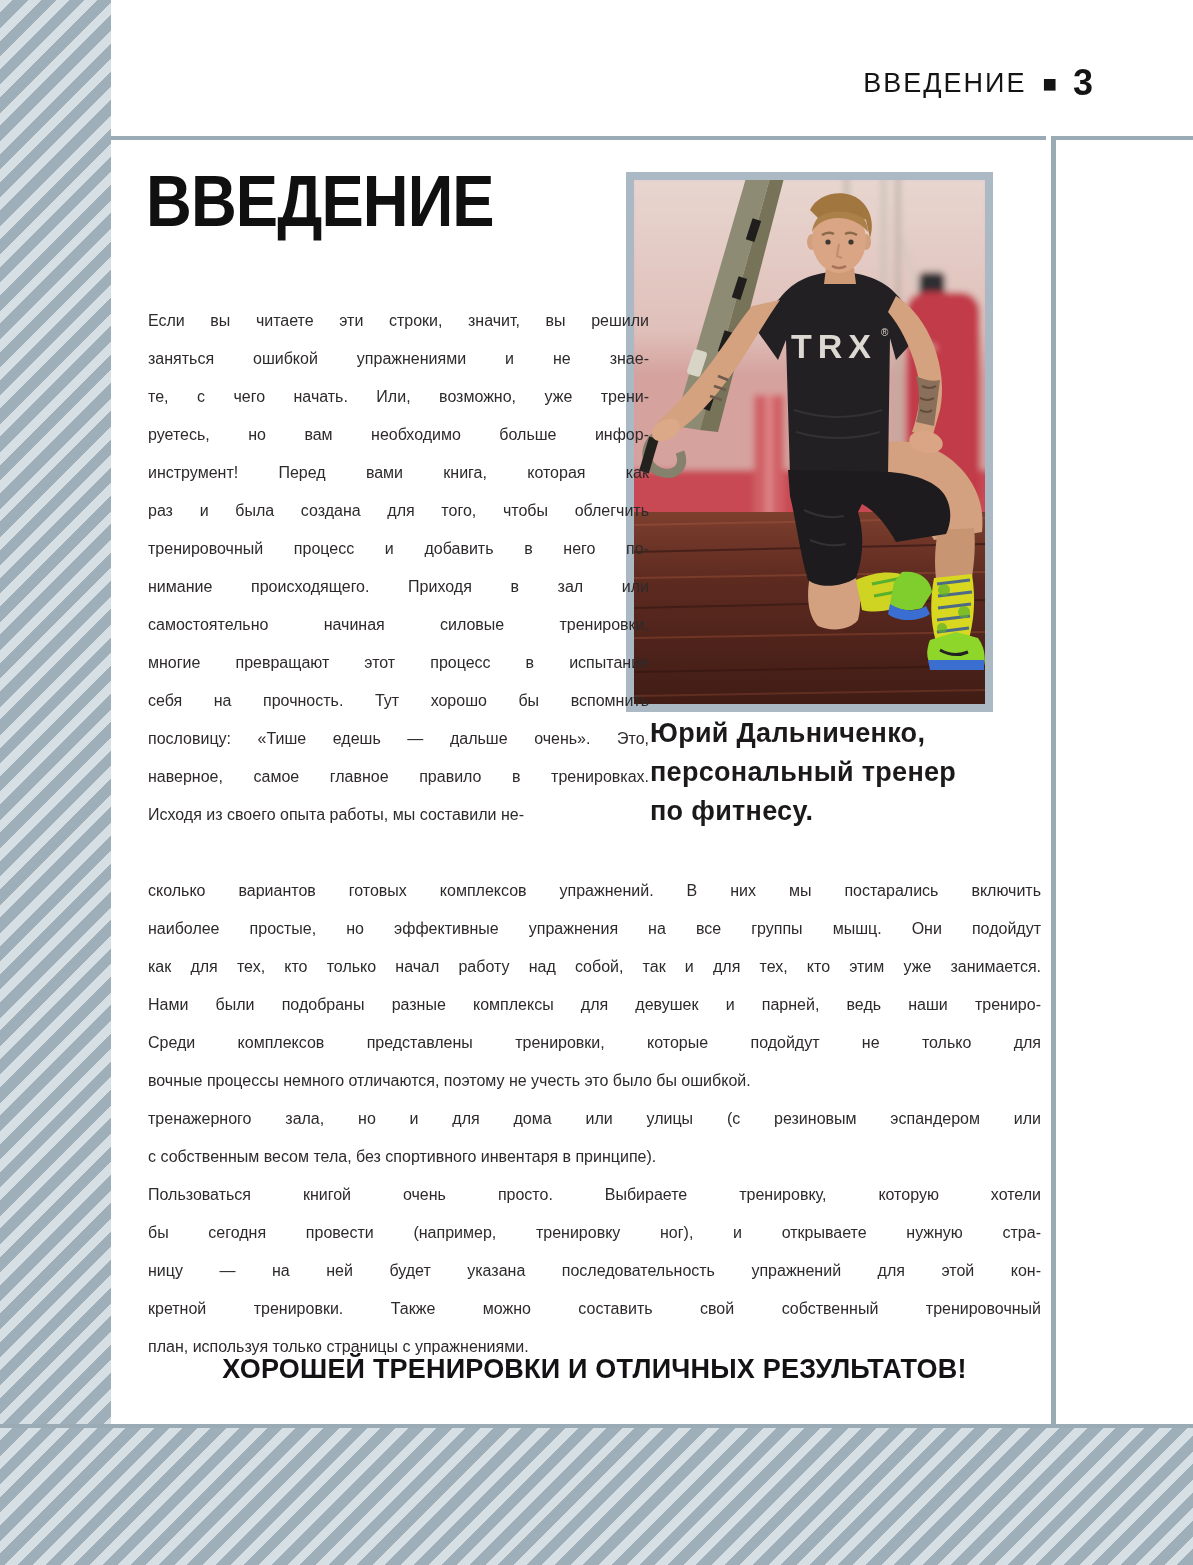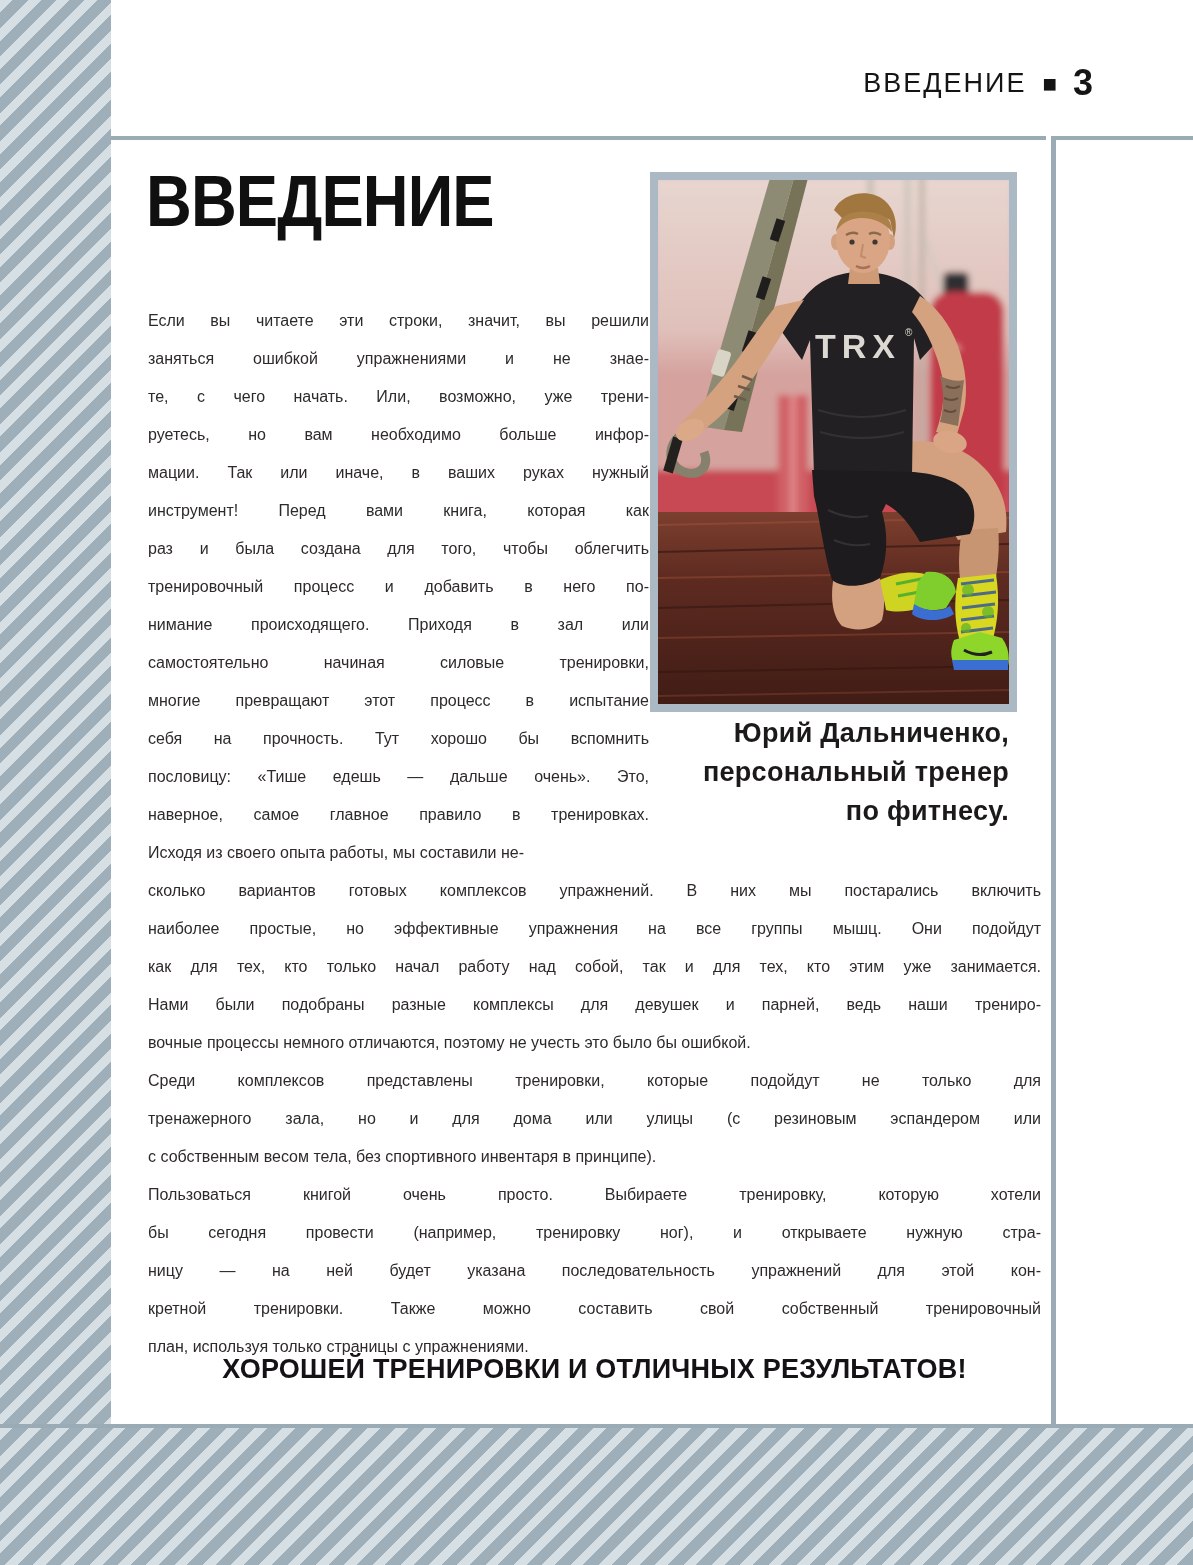--- a/index.html
+++ b/index.html
@@ -32,27 +32,27 @@
   .running-head .pageno  { font-size:36px; font-weight:bold; }
   
   .chapter-title {
     position:absolute; left:146px; top:160px;
     font-size:72px; font-weight:bold; color:#101010;
     letter-spacing:-1px; transform:scaleX(.88); transform-origin:left top;
     white-space:nowrap;
   }
   
   .photo-frame {
-    position:absolute; left:650px; top:172px; width:367px; height:540px;
+    position:absolute; left:626px; top:172px; width:367px; height:540px;
     border:8px solid #aab9c3; box-sizing:border-box; background:#d946ef;
   }
   .photo-frame svg { display:block; width:351px; height:524px; }
   .photo-caption {
     position:absolute; left:650px; top:714px; width:359px;
-    text-align:right; font-weight:bold; font-size:27px; line-height:39px;
+    text-align:left; font-weight:bold; font-size:27px; line-height:39px;
     color:#1c191a; letter-spacing:.3px;
   }
   
   .body-narrow { position:absolute; left:148px; top:302px; width:501px; }
   .body-wide   { position:absolute; left:148px; top:872px; width:893px; }
   .bline {
     height:38px; line-height:38px; font-size:16px; color:#2e2a2b;
     text-align:justify; text-align-last:justify; overflow:hidden;
   }
   .bline.end { text-align-last:left; }
@@ -189,40 +189,39 @@
     <div>Юрий Дальниченко,</div>
     <div>персональный тренер</div>
     <div>по фитнесу.</div>
   </div>
 
   <div class="body-narrow">
     <div class="bline">Если вы читаете эти строки, значит, вы решили</div>
     <div class="bline">заняться ошибкой упражнениями и не знае-</div>
     <div class="bline">те, с чего начать. Или, возможно, уже трени-</div>
     <div class="bline">руетесь, но вам необходимо больше инфор-</div>
-    <div class="bline">мации. Так или иначе, в ваших руках нужный</div>
     <div class="bline">инструмент! Перед вами книга, которая как</div>
     <div class="bline">раз и была создана для того, чтобы облегчить</div>
     <div class="bline">тренировочный процесс и добавить в него по-</div>
     <div class="bline">нимание происходящего. Приходя в зал или</div>
     <div class="bline">самостоятельно начиная силовые тренировки,</div>
     <div class="bline">многие превращают этот процесс в испытание</div>
     <div class="bline">себя на прочность. Тут хорошо бы вспомнить</div>
     <div class="bline">пословицу: «Тише едешь — дальше очень». Это,</div>
     <div class="bline">наверное, самое главное правило в тренировках.</div>
     <div class="bline end">Исходя из своего опыта работы, мы составили не-</div>
   </div>
 
   <div class="body-wide">
     <div class="bline">сколько вариантов готовых комплексов упражнений. В них мы постарались включить</div>
     <div class="bline">наиболее простые, но эффективные упражнения на все группы мышц. Они подойдут</div>
     <div class="bline">как для тех, кто только начал работу над собой, так и для тех, кто этим уже занимается.</div>
     <div class="bline">Нами были подобраны разные комплексы для девушек и парней, ведь наши трениро-</div>
+    <div class="bline">Среди комплексов представлены тренировки, которые подойдут не только для</div>
     <div class="bline end">вочные процессы немного отличаются, поэтому не учесть это было бы ошибкой.</div>
-    <div class="bline">Среди комплексов представлены тренировки, которые подойдут не только для</div>
     <div class="bline">тренажерного зала, но и для дома или улицы (с резиновым эспандером или</div>
     <div class="bline end">с собственным весом тела, без спортивного инвентаря в принципе).</div>
     <div class="bline">Пользоваться книгой очень просто. Выбираете тренировку, которую хотели</div>
     <div class="bline">бы сегодня провести (например, тренировку ног), и открываете нужную стра-</div>
     <div class="bline">ницу — на ней будет указана последовательность упражнений для этой кон-</div>
     <div class="bline">кретной тренировки. Также можно составить свой собственный тренировочный</div>
     <div class="bline end">план, используя только страницы с упражнениями.</div>
   </div>
 
   <div class="closing-line">ХОРОШЕЙ ТРЕНИРОВКИ И ОТЛИЧНЫХ РЕЗУЛЬТАТОВ!</div>

